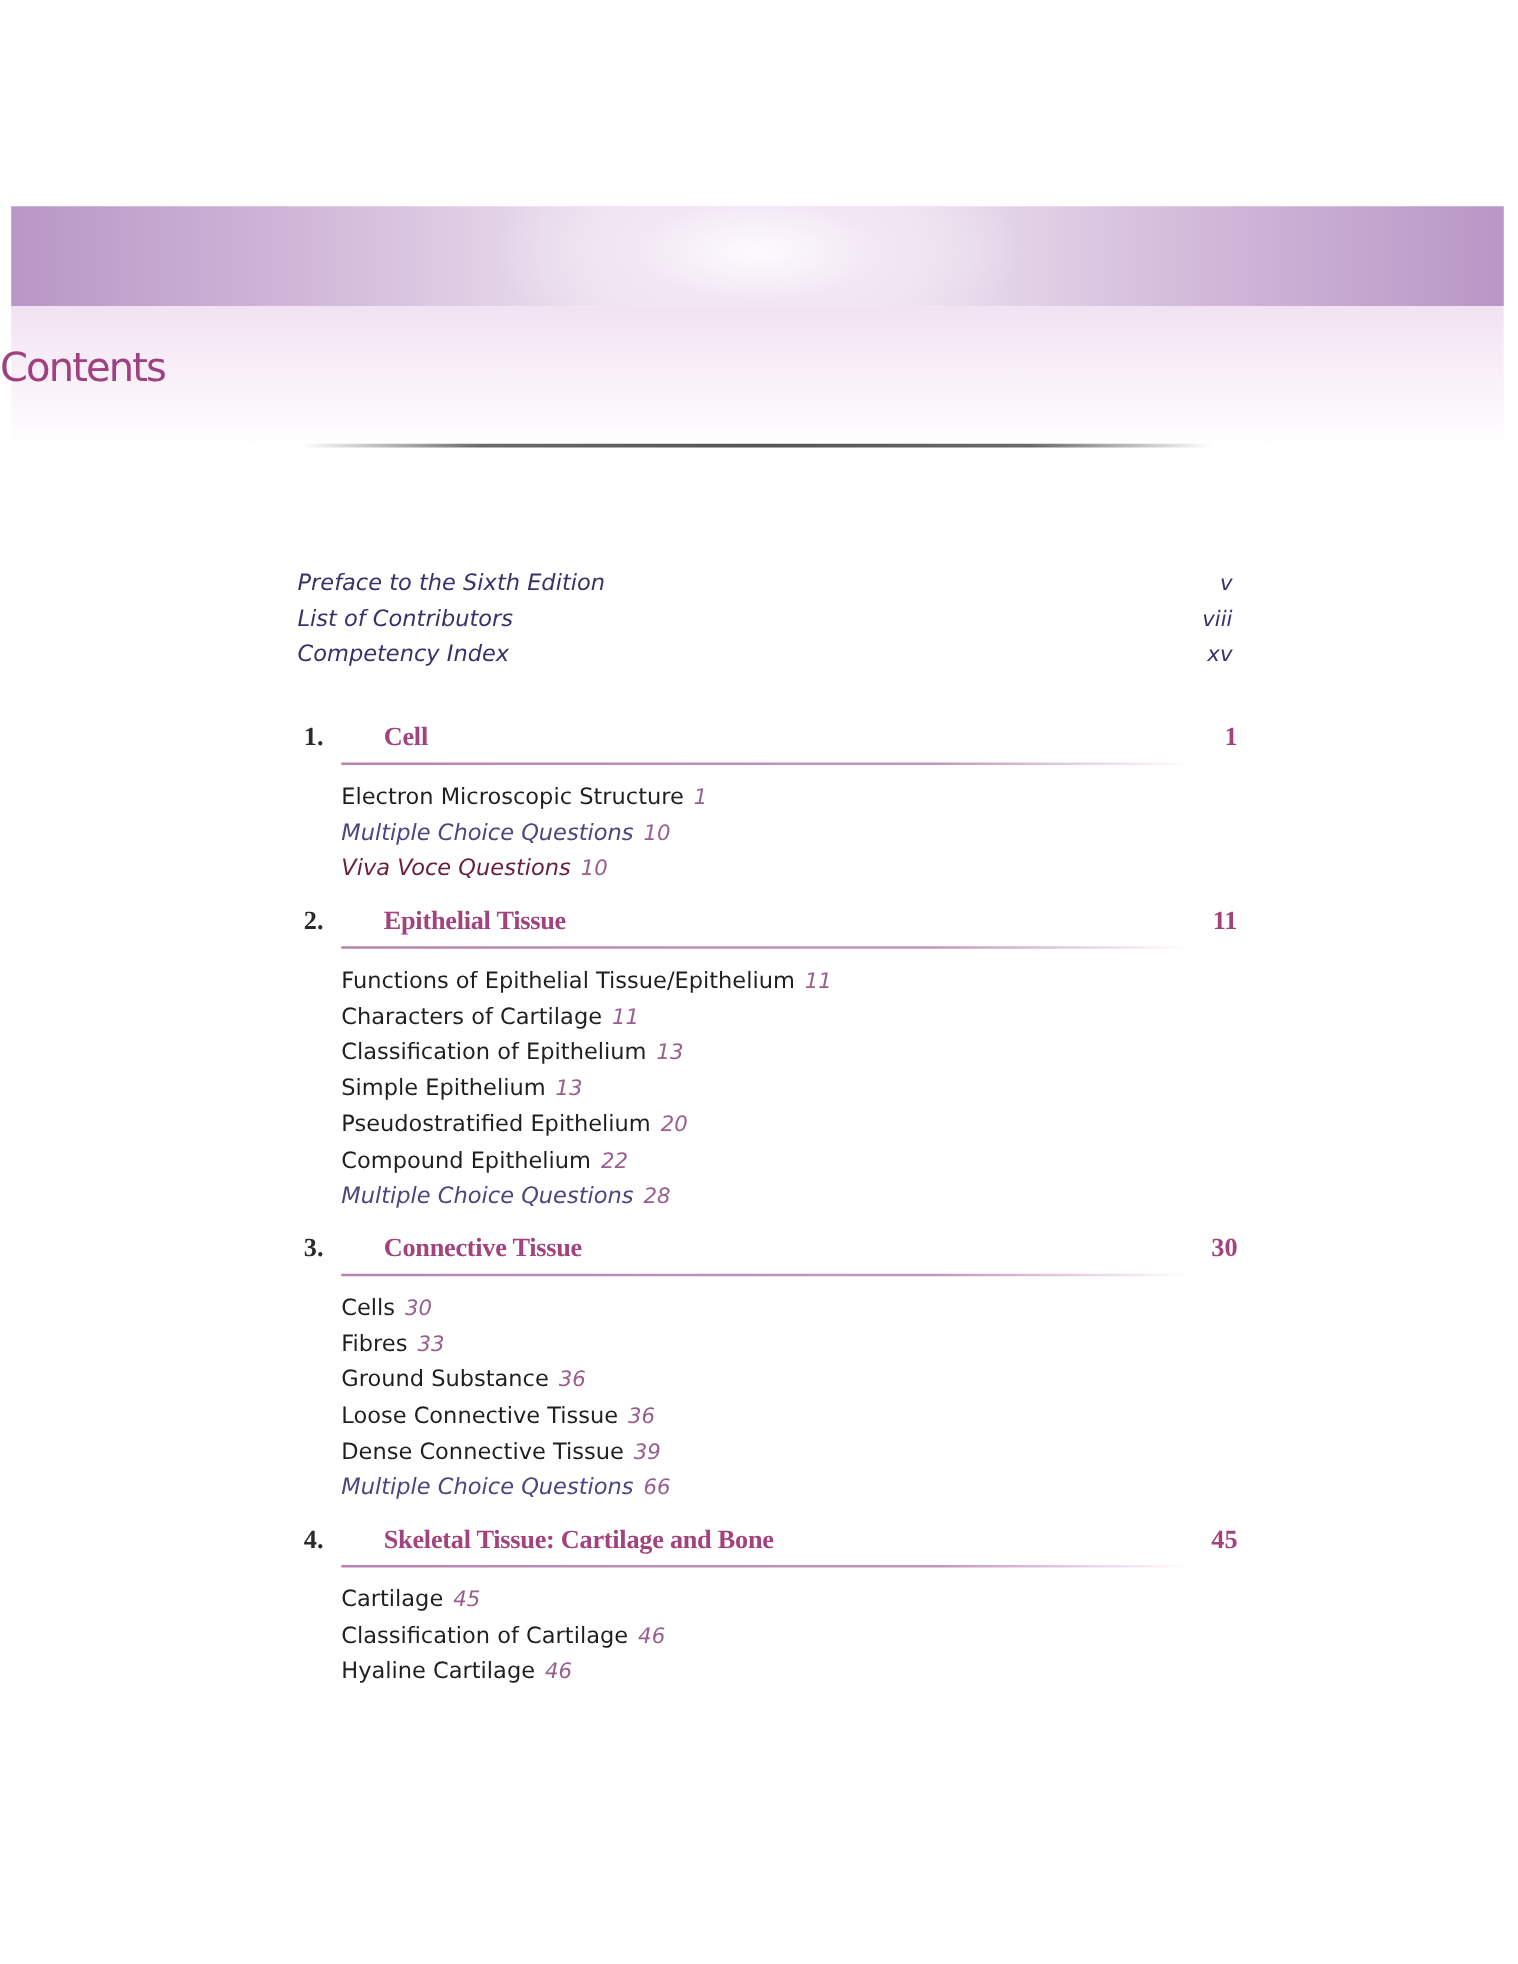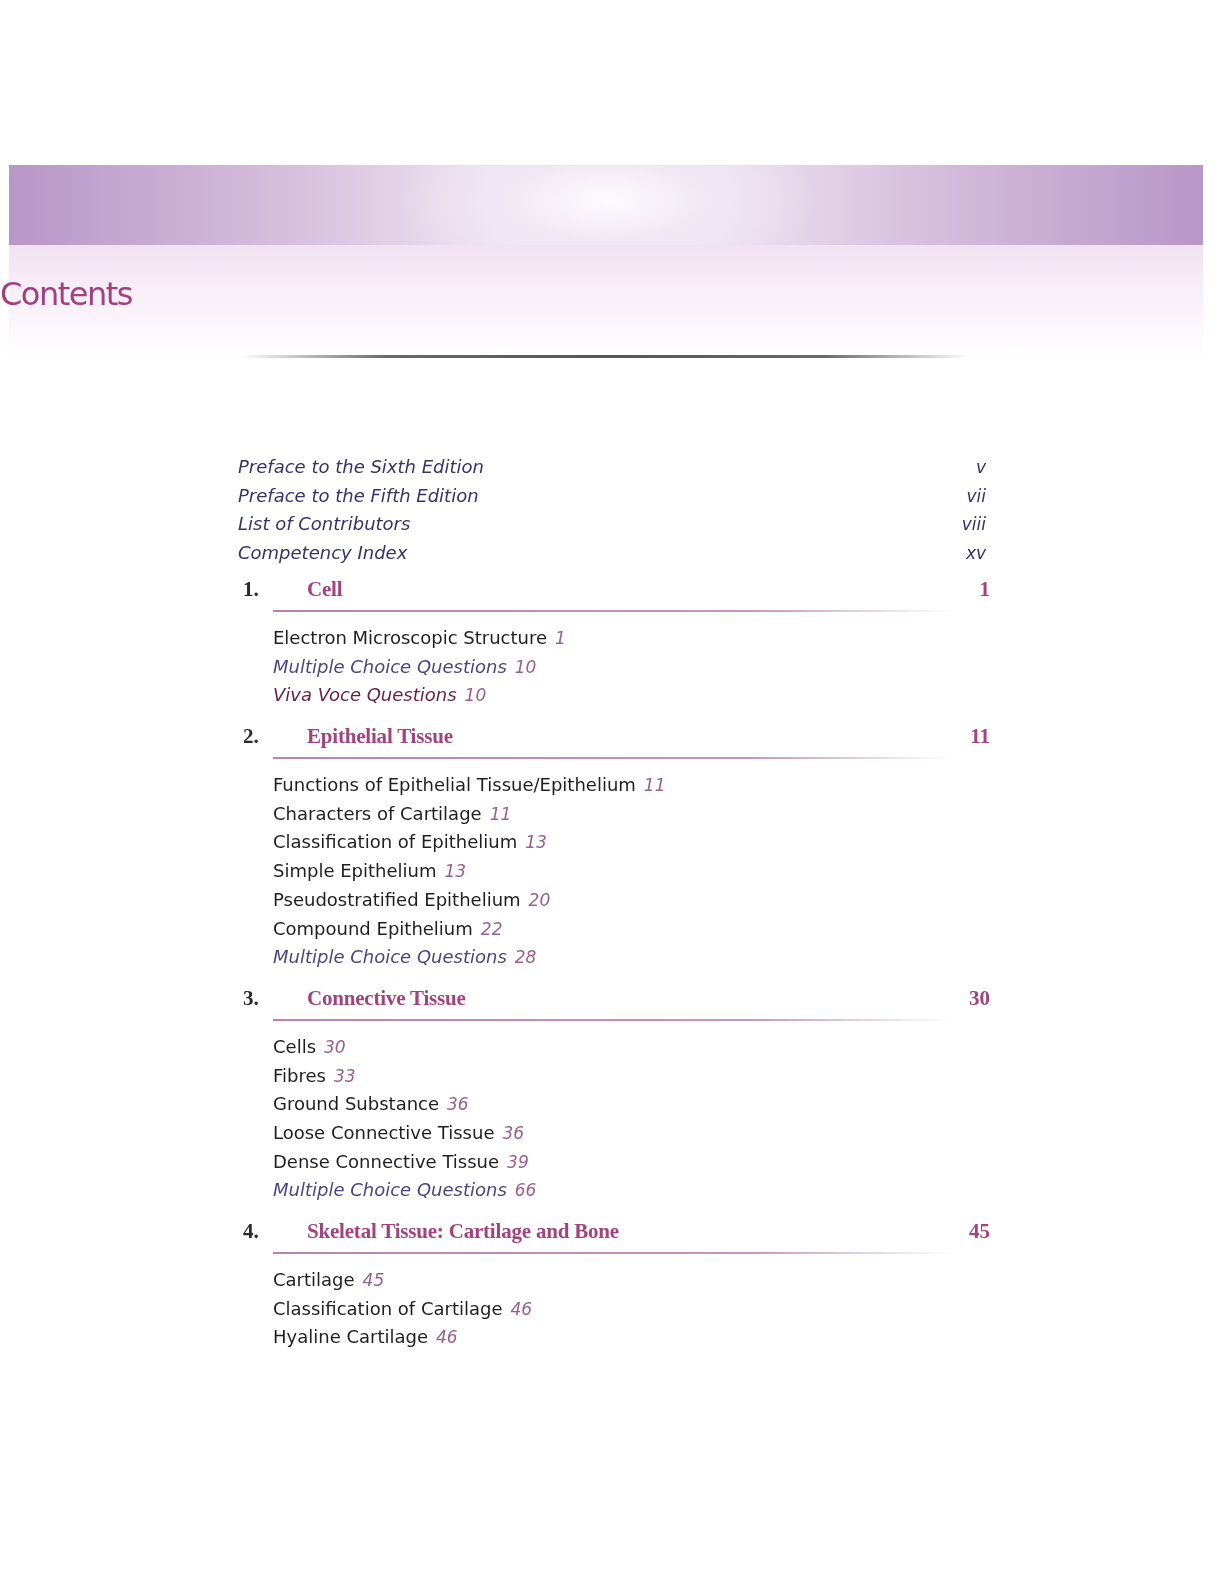--- a/index.html
+++ b/index.html
@@ -145,24 +145,20 @@
 <div class="titlebox"></div>
 <h1 class="title">Contents</h1>
 <div class="title-rule"></div>
 
 <div class="front">
   <div class="front-row">
     <span>Preface to the Sixth Edition</span>
     <span class="pg">v</span>
   </div>
   <div class="front-row">
-    <span>Preface to the Fifth Edition</span>
-    <span class="pg">vii</span>
-  </div>
-  <div class="front-row">
     <span>List of Contributors</span>
     <span class="pg">viii</span>
   </div>
   <div class="front-row">
     <span>Competency Index</span>
     <span class="pg">xv</span>
   </div>
 </div>
 
 <div class="chapters">

